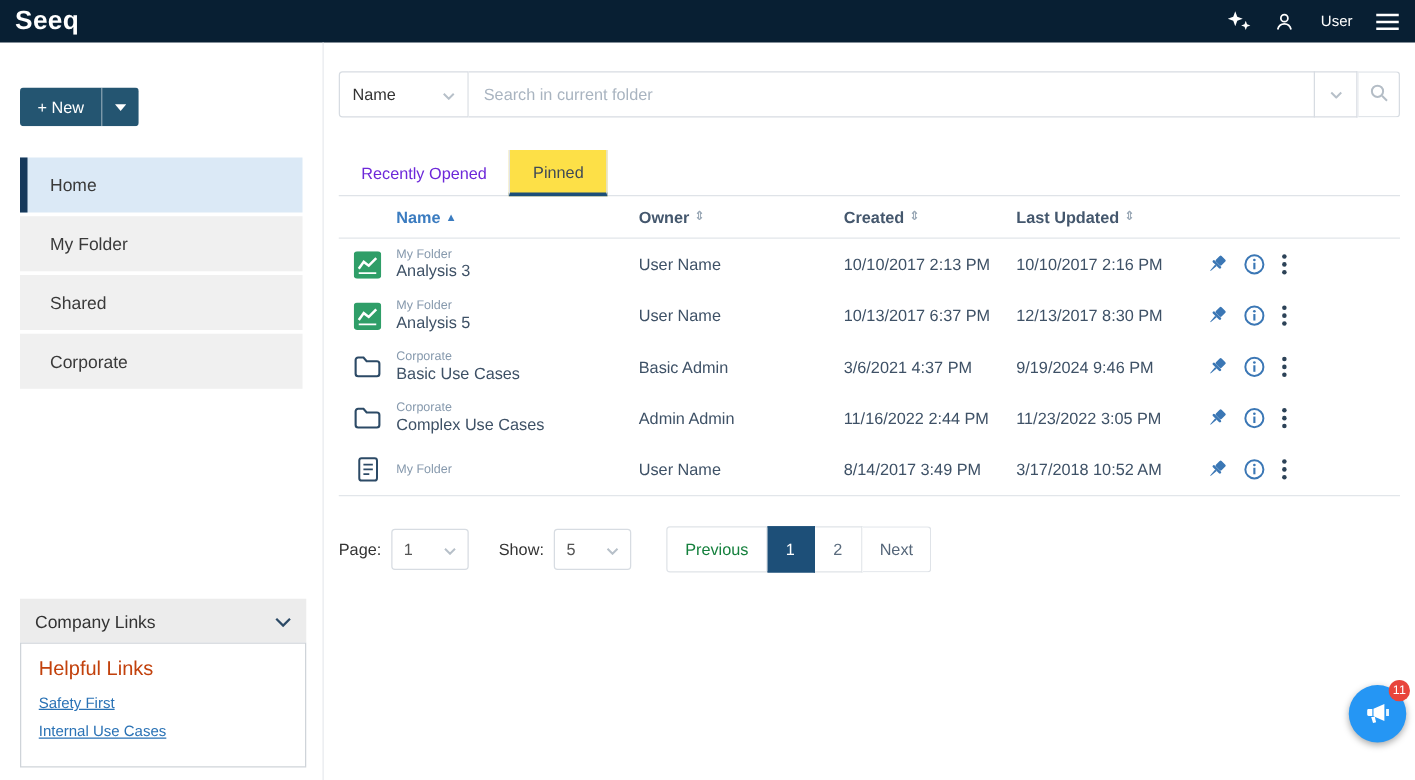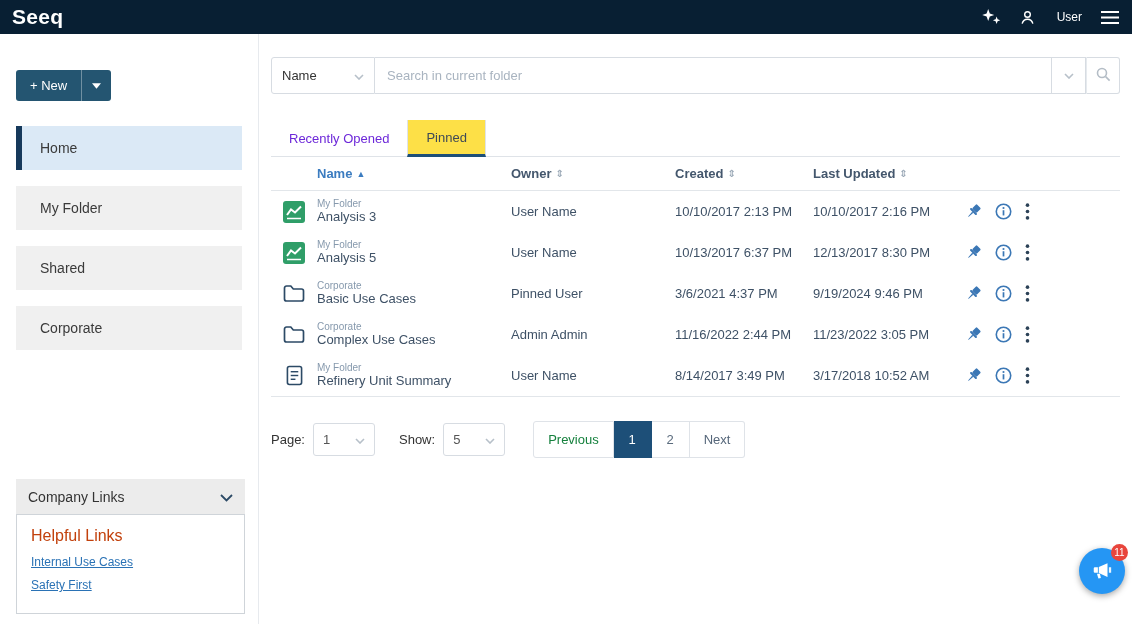--- a/index.html
+++ b/index.html
@@ -19,21 +19,21 @@
   .layout { display:flex; height:590px; position:relative; }
   .sidebar { width:259px; border-right:1px solid #e7eaee; padding-top:36px; position:relative; flex:none; }
   .main { flex:1; padding:23px 12px 0 12px; }
 
   
   .new-group { margin-left:16px; display:inline-flex; border-radius:3px; overflow:hidden; }
   .new-main { background:#245571; color:#fff; border:none; font-size:13px; padding:8px 14px;
     cursor:pointer; font-family:inherit; display:flex; align-items:center; gap:6px; }
   .new-caret { background:#245571; border:none; border-left:1px solid rgba(255,255,255,.35);
     padding:0 10px; cursor:pointer; display:flex; align-items:center; }
-  .nav { margin-top:25px; padding:0 16px 0 16px; display:flex; flex-direction:column; gap:16px; }
+  .nav { margin-top:25px; padding:0 16px 0 16px; display:flex; flex-direction:column; gap:3px; }
   .nav-item { height:44px; background:#f0f0f0; display:flex; align-items:center; padding-left:24px;
     font-size:14px; color:#3a3a3a; cursor:pointer; }
   .nav-item.active { background:#dbe9f6; border-left:6px solid #16395b; padding-left:18px; }
 
   .company { position:absolute; left:16px; right:13px; bottom:10px; }
   .company-header { height:35px; background:#ececec; display:flex; align-items:center;
     justify-content:space-between; padding:0 12px; font-size:14px; color:#333; cursor:pointer; }
   .company-box { border:1px solid #cfd4d9; background:#fff; padding:12px 14px 12px 14px; }
   .company-title { font-size:16px; color:#c2410c; margin-bottom:10px; }
   .company-link { display:block; font-size:12px; color:#2a72b5; text-decoration:underline;
@@ -162,22 +162,22 @@
       <div class="company-header">
         <span>Company Links</span>
         <span>
           <svg width="13" height="8" viewBox="0 0 13 8" fill="none" stroke="#2c4a66" stroke-width="1.8">
               <polyline points="1,1 6.5,6.5 12,1"></polyline>
             </svg>
         </span>
       </div>
       <div class="company-box">
         <div class="company-title">Helpful Links</div>
+        <a class="company-link">Safety First</a>
         <a class="company-link">Internal Use Cases</a>
-        <a class="company-link">Safety First</a>
       </div>
     </div>
   </aside>
 
   <main class="main">
 
     <div class="searchbar">
       <div class="search-select">
         <span>Name</span>
         <span>
@@ -317,21 +317,21 @@
       <div class="trow">
         <div class="icon-cell">
           <svg width="22" height="19" viewBox="0 0 22 19">
               <path d="M1.5 4 a2 2 0 0 1 2-2 h4.3 l2.5 3 h8.2 a2 2 0 0 1 2 2 v8 a2 2 0 0 1 -2 2 h-15 a2 2 0 0 1 -2-2 z" fill="none" stroke="#2c4a66" stroke-width="1.7"></path>
             </svg>
         </div>
         <div class="name-cell">
           <div class="loc">Corporate</div>
           <div class="nm">Basic Use Cases</div>
         </div>
-        <div>Pinned User</div>
+        <div>Basic Admin</div>
         <div>3/6/2021 4:37 PM</div>
         <div>9/19/2024 9:46 PM</div>
         <div class="actions">
           <button class="action">
             <svg width="17" height="17" viewBox="0 0 16 16" fill="#3b77b5">
                 <g transform="rotate(45 8 8)">
                   <rect x="5" y="1" width="6" height="6" rx="1"></rect>
                   <rect x="3.8" y="7" width="8.4" height="2" rx="1"></rect>
                   <path d="M7.2 9h1.6l-.5 5.6a.3.3 0 0 1-.6 0z"></path>
                 </g>
@@ -398,21 +398,20 @@
         <div class="icon-cell">
           <svg width="17" height="21" viewBox="0 0 18 22">
               <rect x="1.5" y="1.5" width="15" height="19" rx="2" fill="none" stroke="#2c4a66" stroke-width="1.7"></rect>
               <line x1="5" y1="7" x2="13" y2="7" stroke="#2c4a66" stroke-width="1.5"></line>
               <line x1="5" y1="11" x2="13" y2="11" stroke="#2c4a66" stroke-width="1.5"></line>
               <line x1="5" y1="15" x2="10" y2="15" stroke="#2c4a66" stroke-width="1.5"></line>
             </svg>
         </div>
         <div class="name-cell">
           <div class="loc">My Folder</div>
-          <div class="nm">Refinery Unit Summary</div>
         </div>
         <div>User Name</div>
         <div>8/14/2017 3:49 PM</div>
         <div>3/17/2018 10:52 AM</div>
         <div class="actions">
           <button class="action">
             <svg width="17" height="17" viewBox="0 0 16 16" fill="#3b77b5">
                 <g transform="rotate(45 8 8)">
                   <rect x="5" y="1" width="6" height="6" rx="1"></rect>
                   <rect x="3.8" y="7" width="8.4" height="2" rx="1"></rect>

